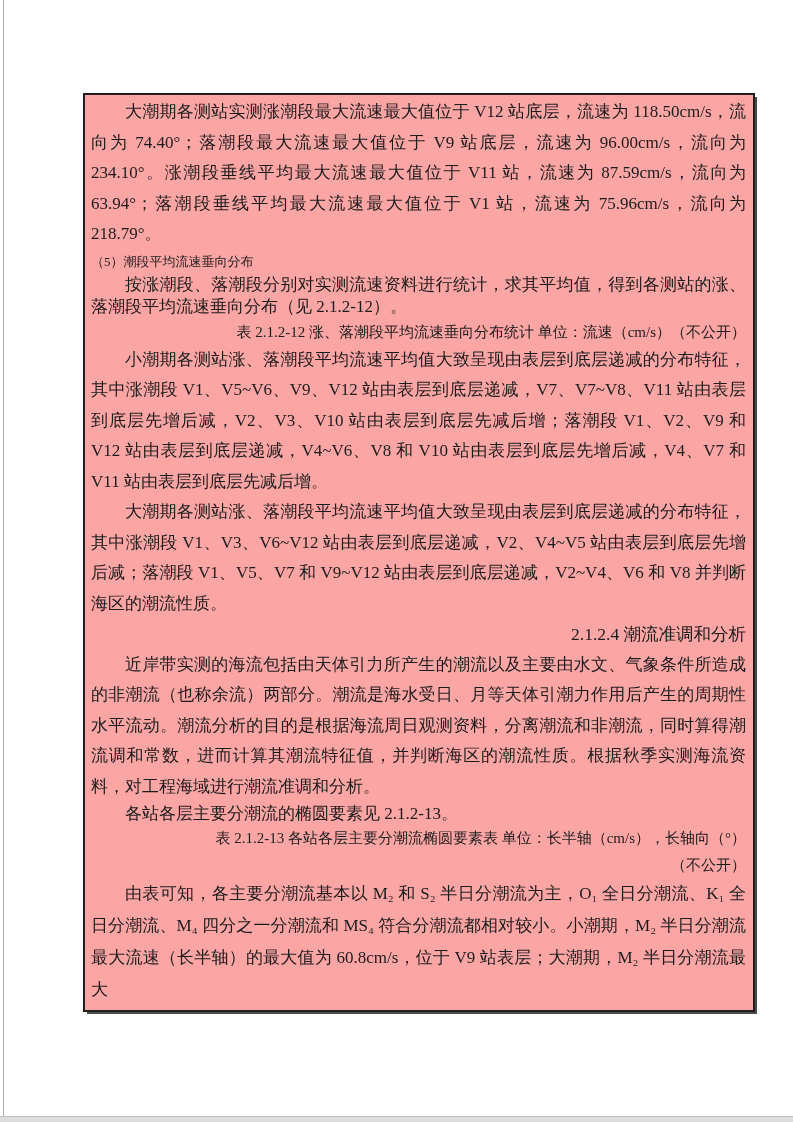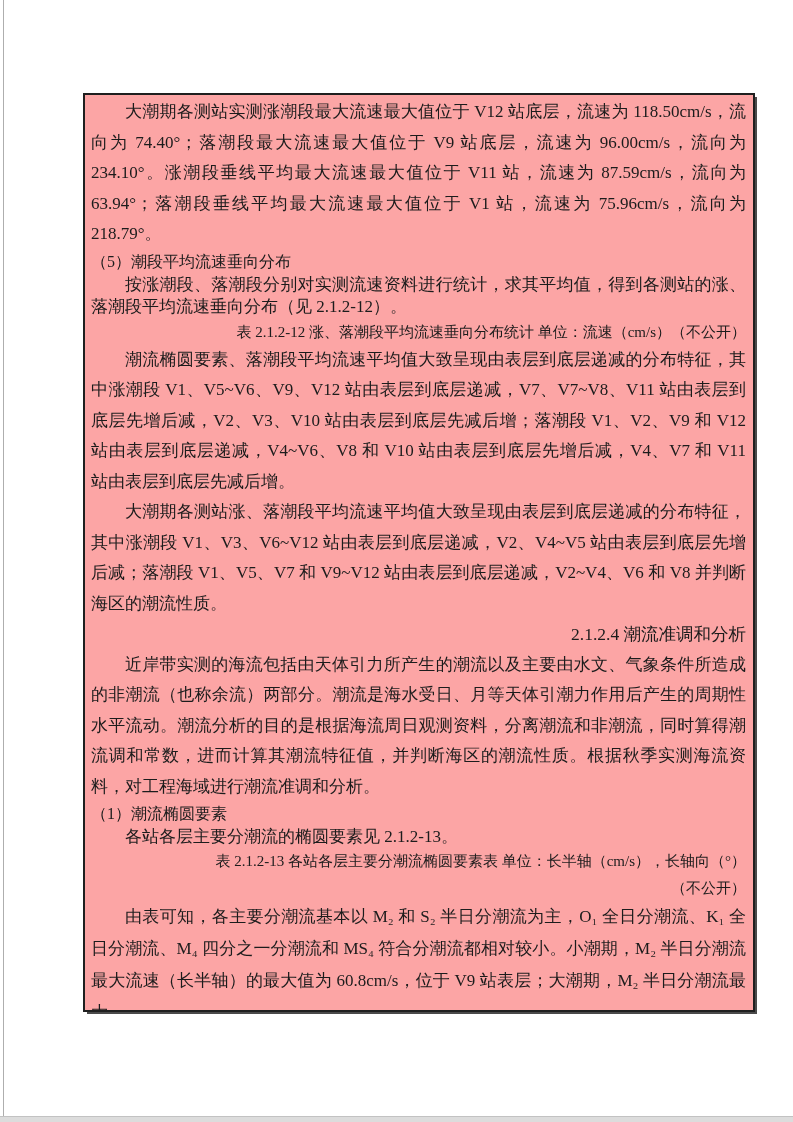--- a/index.html
+++ b/index.html
@@ -54,21 +54,21 @@
   .p-body {
     line-height: 30.5px;
     text-indent: 2em;
   }
   .p-tight {
     line-height: 22.5px;
     text-indent: 2em;
   }
   .h-sub {
     font-weight: bold;
-    font-size: 16px;
+    font-size: 13px;
     line-height: 24px;
     margin-top: 5px;
     text-align: left;
   }
   .h-num {
     font-weight: bold;
     font-size: 17.5px;
     line-height: 30.5px;
     text-align: right;
   }
@@ -95,29 +95,28 @@
 <div class="doc-box">
 
   <p class="p-body">大潮期各测站实测涨潮段最大流速最大值位于 V12 站底层，流速为 118.50cm/s，流向为 74.40°；落潮段最大流速最大值位于 V9 站底层，流速为 96.00cm/s，流向为 234.10°。涨潮段垂线平均最大流速最大值位于 V11 站，流速为 87.59cm/s，流向为 63.94°；落潮段垂线平均最大流速最大值位于 V1 站，流速为 75.96cm/s，流向为 218.79°。</p>
 
   <h3 class="h-sub">（5）潮段平均流速垂向分布</h3>
 
   <p class="p-tight">按涨潮段、落潮段分别对实测流速资料进行统计，求其平均值，得到各测站的涨、落潮段平均流速垂向分布（见 2.1.2-12）。</p>
 
   <p class="caption cap-12">表 2.1.2-12 涨、落潮段平均流速垂向分布统计 单位：流速（cm/s）（不公开）</p>
 
-  <p class="p-body p-neap">潮流椭圆要素、落潮段平均流速平均值大致呈现由表层到底层递减的分布特征，其中涨潮段 V1、V5~V6、V9、V12 站由表层到底层递减，V7、V7~V8、V11 站由表层到底层先增后减，V2、V3、V10 站由表层到底层先减后增；落潮段 V1、V2、V9 和 V12 站由表层到底层递减，V4~V6、V8 和 V10 站由表层到底层先增后减，V4、V7 和 V11 站由表层到底层先减后增。</p>
+  <p class="p-body p-neap">小潮期各测站涨、落潮段平均流速平均值大致呈现由表层到底层递减的分布特征，其中涨潮段 V1、V5~V6、V9、V12 站由表层到底层递减，V7、V7~V8、V11 站由表层到底层先增后减，V2、V3、V10 站由表层到底层先减后增；落潮段 V1、V2、V9 和 V12 站由表层到底层递减，V4~V6、V8 和 V10 站由表层到底层先增后减，V4、V7 和 V11 站由表层到底层先减后增。</p>
 
   <p class="p-body">大潮期各测站涨、落潮段平均流速平均值大致呈现由表层到底层递减的分布特征，其中涨潮段 V1、V3、V6~V12 站由表层到底层递减，V2、V4~V5 站由表层到底层先增后减；落潮段 V1、V5、V7 和 V9~V12 站由表层到底层递减，V2~V4、V6 和 V8 并判断海区的潮流性质。</p>
 
   <h3 class="h-num">2.1.2.4 潮流准调和分析</h3>
 
   <p class="p-body">近岸带实测的海流包括由天体引力所产生的潮流以及主要由水文、气象条件所造成的非潮流（也称余流）两部分。潮流是海水受日、月等天体引潮力作用后产生的周期性水平流动。潮流分析的目的是根据海流周日观测资料，分离潮流和非潮流，同时算得潮流调和常数，进而计算其潮流特征值，并判断海区的潮流性质。根据秋季实测海流资料，对工程海域进行潮流准调和分析。</p>
 
-  <h4 class="h-sub h-item">（1）潮流椭圆要素</h4>
 
   <p class="p-ref">各站各层主要分潮流的椭圆要素见 2.1.2-13。</p>
 
   <p class="caption cap-13">表 2.1.2-13 各站各层主要分潮流椭圆要素表 单位：长半轴（cm/s），长轴向（°）</p>
 
   <p class="caption">（不公开）</p>
 
   <p class="p-body p-const">由表可知，各主要分潮流基本以 M₂ 和 S₂ 半日分潮流为主，O₁ 全日分潮流、K₁ 全日分潮流、M₄ 四分之一分潮流和 MS₄ 符合分潮流都相对较小。小潮期，M₂ 半日分潮流最大流速（长半轴）的最大值为 60.8cm/s，位于 V9 站表层；大潮期，M₂ 半日分潮流最大</p>
 
 </div>

